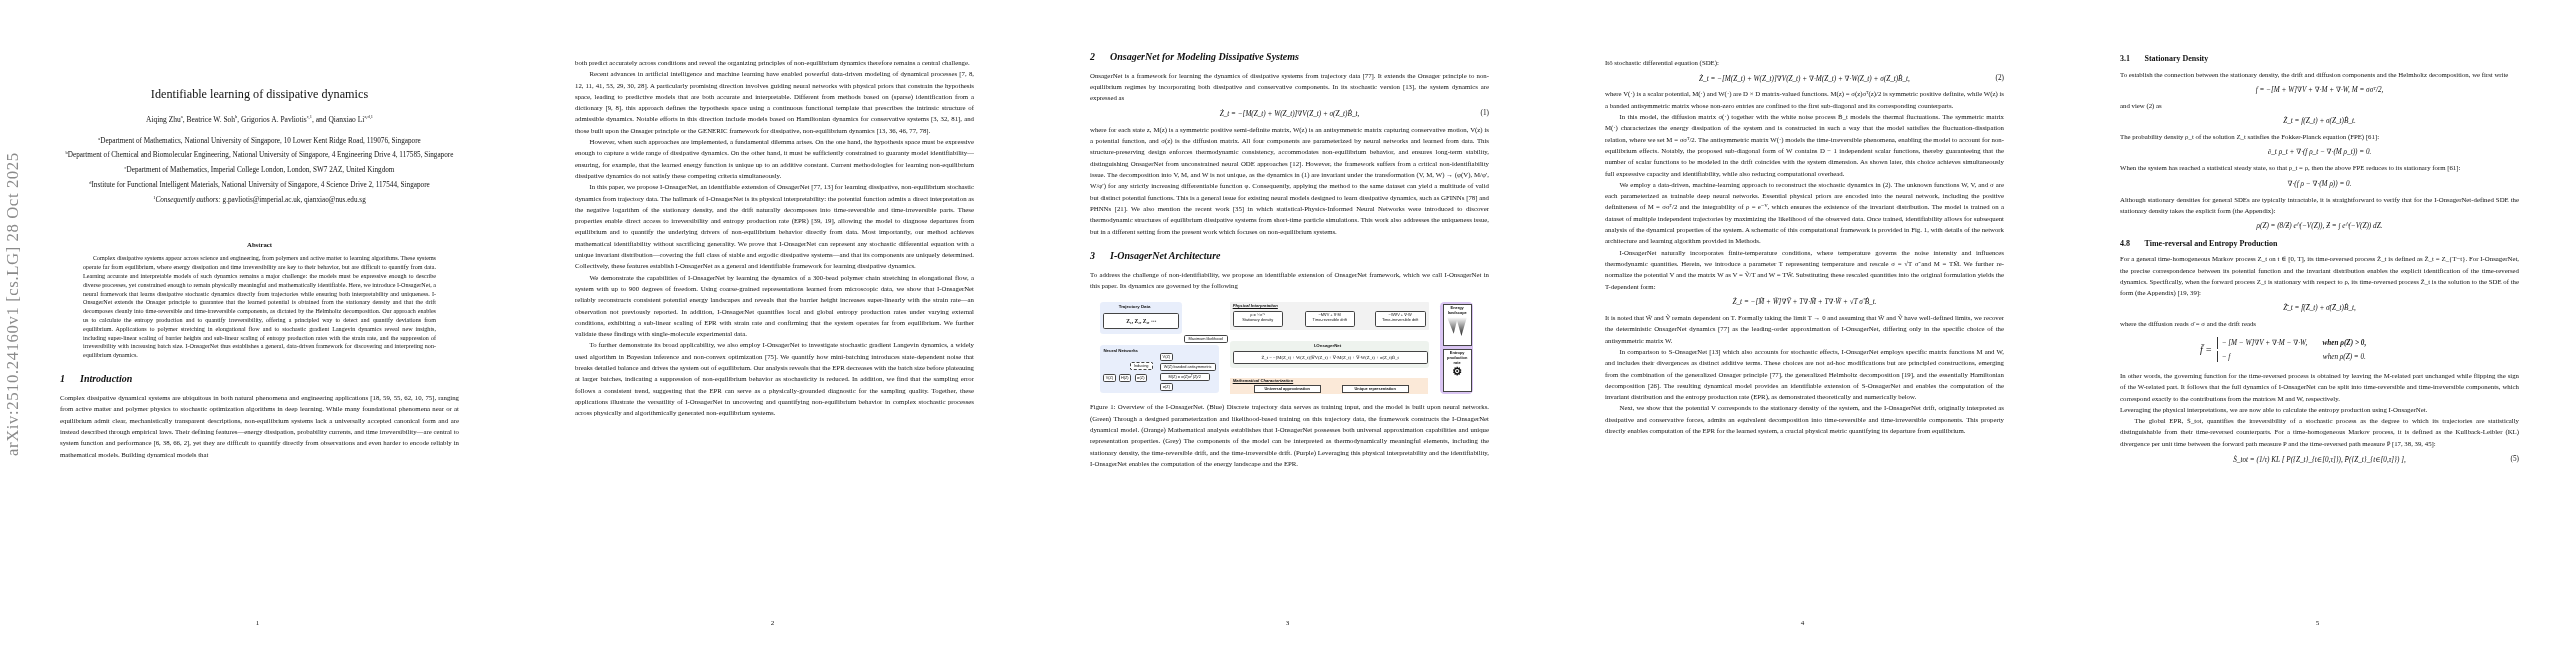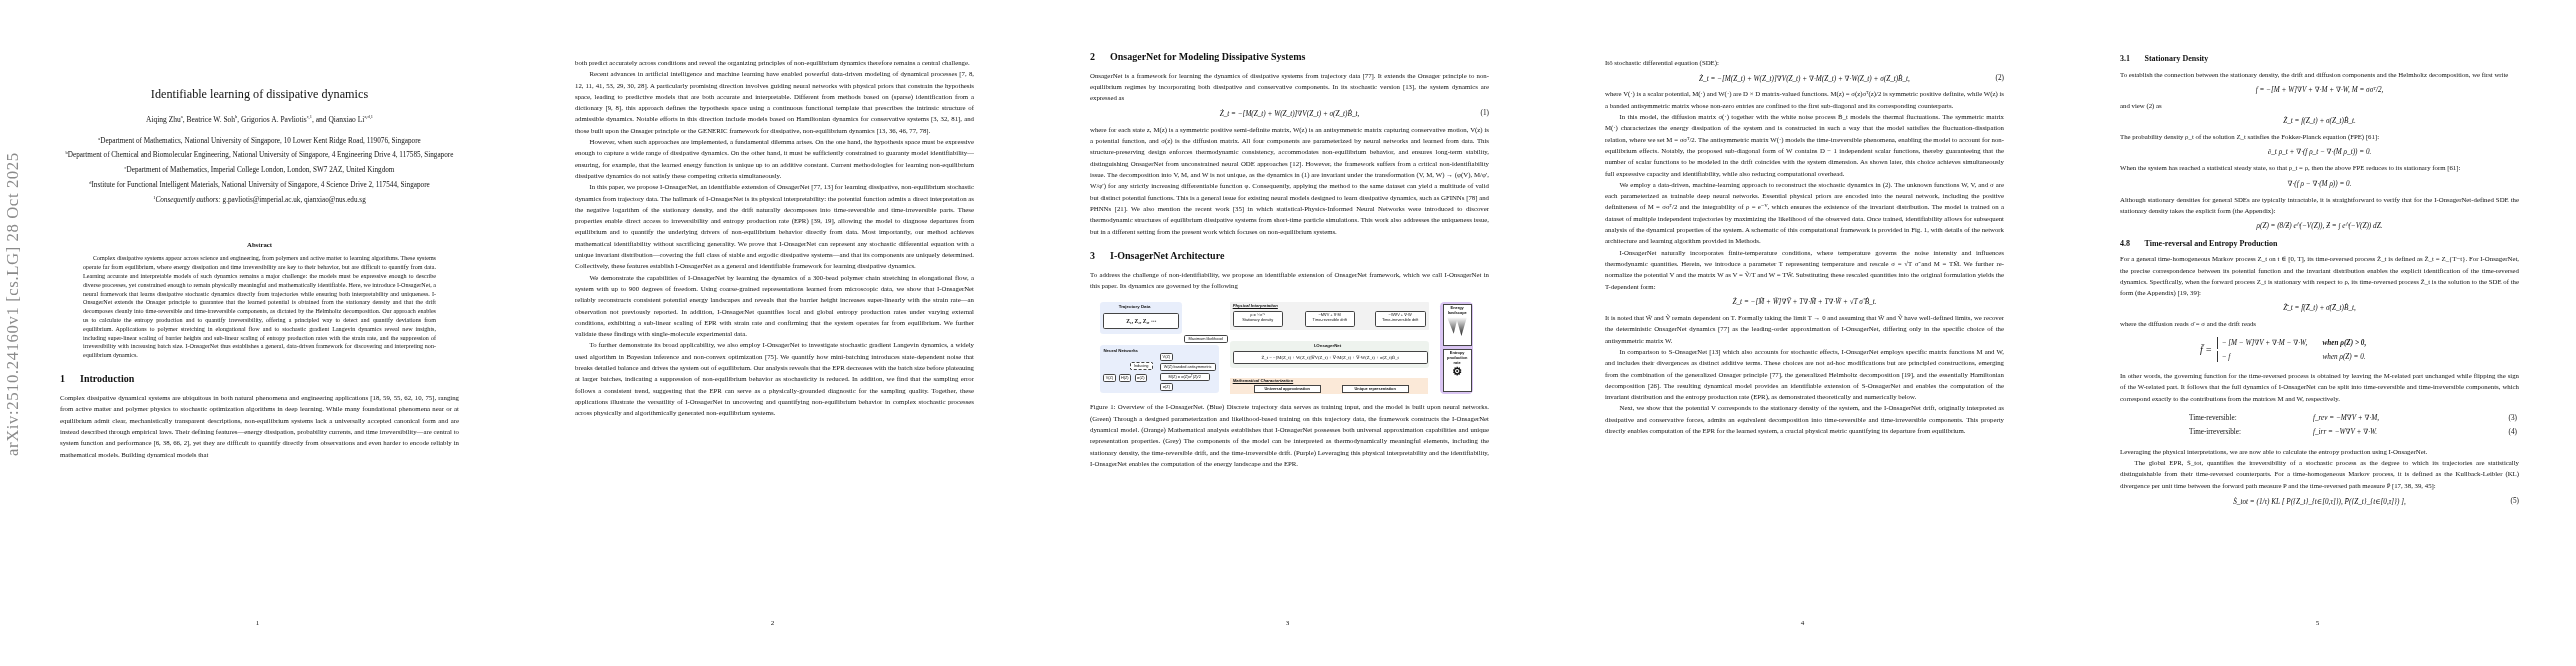--- a/index.html
+++ b/index.html
@@ -13,21 +13,21 @@
   p.indent { text-indent: 14.5px; }
   .arxiv-stamp { position: absolute; left: 3.3px; top: 456px; transform: rotate(-90deg); transform-origin: 0 0;
     font-family: "Liberation Serif", serif; font-size: 16.7px; color: #8a8a8a; letter-spacing: 0.6px; white-space: nowrap; }
   .title { text-align: center; font-size: 12.2px; margin-top: 87px; }
   .authors { text-align: center; font-size: 7.5px; margin-top: 12.2px; }
   .affils { margin-top: 9px; text-align: center; font-size: 7.2px; line-height: 11.4px; }
   .affils sup, .authors sup { font-size: 4.4px; }
   .corr i { font-style: italic; }
   .abstract-h { text-align: center; font-weight: bold; font-size: 6.7px; margin-top: 34px; }
   .abstract { margin: 6.7px 23px 0 23px; font-size: 6.1px; line-height: 8.8px; text-align: justify; text-indent: 10px; }
-  h2 { font-size: 10px; font-weight: bold; margin-top: 13.3px; margin-bottom: 7.8px; }
+  h2 { font-size: 10px; font-weight: bold; margin-top: 13.3px; margin-bottom: 7.8px; font-style: italic; }
   h2 .num { display: inline-block; width: 20px; }
   h3 { font-size: 8px; font-weight: bold; margin-top: 9px; margin-bottom: 5.6px; }
   h3 .num { display: inline-block; width: 24.5px; }
   .eq { position: relative; text-align: center; font-size: 7.2px; margin: 5.6px 0; font-style: italic; }
   .eq .eqnum { position: absolute; right: 0; top: 0; font-style: normal; }
   .eq-table { width: 100%; margin: 5.6px 0; font-size: 7.2px; }
   .eq-table td { padding: 1.7px 0; }
   .figure { margin: 10px 6.7px 0 6.7px; height: 92px; position: relative; }
   .fig-box { position: absolute; border-radius: 3.3px; }
   .fig-label { position: absolute; font-family: "Liberation Sans", sans-serif; font-size: 4.4px; font-weight: bold; }
@@ -187,39 +187,25 @@
       <p>where the diffusion reads σ̄ = σ and the drift reads</p>
       <table class="eq-table" style="width:auto;margin-left:78px;font-style:italic;">
         <tbody>
             <tr>
               <td rowspan="2" style="font-size:10px;padding-right:3.3px;">f̄ =</td>
             <td style="border-left:0.6px solid #333;padding-left:3.3px;margin-left:32px;">− [M − W]∇V + ∇·M − ∇·W,</td>
               <td style="padding-left:13.3px;font-weight:bold;">when ρ(Z) &gt; 0,</td>
             </tr>
         <tr>
               <td style="border-left:0.6px solid #333;padding-left:3.3px;">− f</td>
-              <td style="padding-left:13.3px;">when ρ(Z) = 0.</td>
+              <td style="padding-left:13.3px;text-align:center;">when ρ(Z) = 0.</td>
             </tr>
       </tbody>
         </table>
       <p>In other words, the governing function for the time-reversed process is obtained by leaving the M-related part unchanged while flipping the sign of the W-related part. It follows that the full dynamics of I-OnsagerNet can be split into time-reversible and time-irreversible components, which correspond exactly to the contributions from the matrices M and W, respectively.</p>
-      <table class="eq-table">
-        <tbody>
-            <tr>
-              <td style="padding-left:67px;width:189px;">Time-reversible:</td>
-              <td style="font-style:italic;">f_rev = −M∇V + ∇·M,</td>
-              <td style="text-align:right;">(3)</td>
-            </tr>
-        <tr>
-              <td style="padding-left:67px;">Time-irreversible:</td>
-              <td style="font-style:italic;">f_irr = −W∇V + ∇·W.</td>
-              <td style="text-align:right;">(4)</td>
-            </tr>
-      </tbody>
-        </table>
       <p>Leveraging the physical interpretations, we are now able to calculate the entropy production using I-OnsagerNet.</p>
       <p class="indent">The global EPR, Ṡ_tot, quantifies the irreversibility of a stochastic process as the degree to which its trajectories are statistically distinguishable from their time-reversed counterparts. For a time-homogeneous Markov process, it is defined as the Kullback-Leibler (KL) divergence per unit time between the forward path measure P and the time-reversed path measure P̄ [17, 38, 39, 45]:</p>
       <div class="eq"><span>Ṡ_tot = (1/τ) KL [ P({Z_t}_{t∈[0,τ]}), P̄({Z_t}_{t∈[0,τ]}) ],</span><span class="eqnum">(5)</span></div>
     </div>
     <div class="page-num">5</div>
   </div>
 
 </div>
 
 

